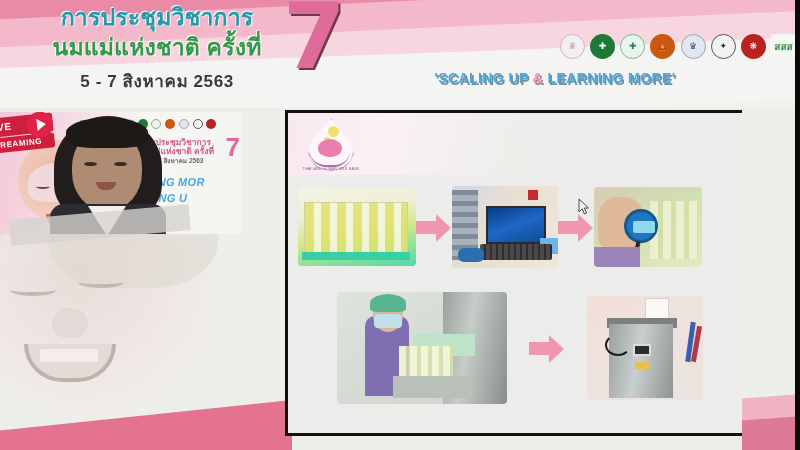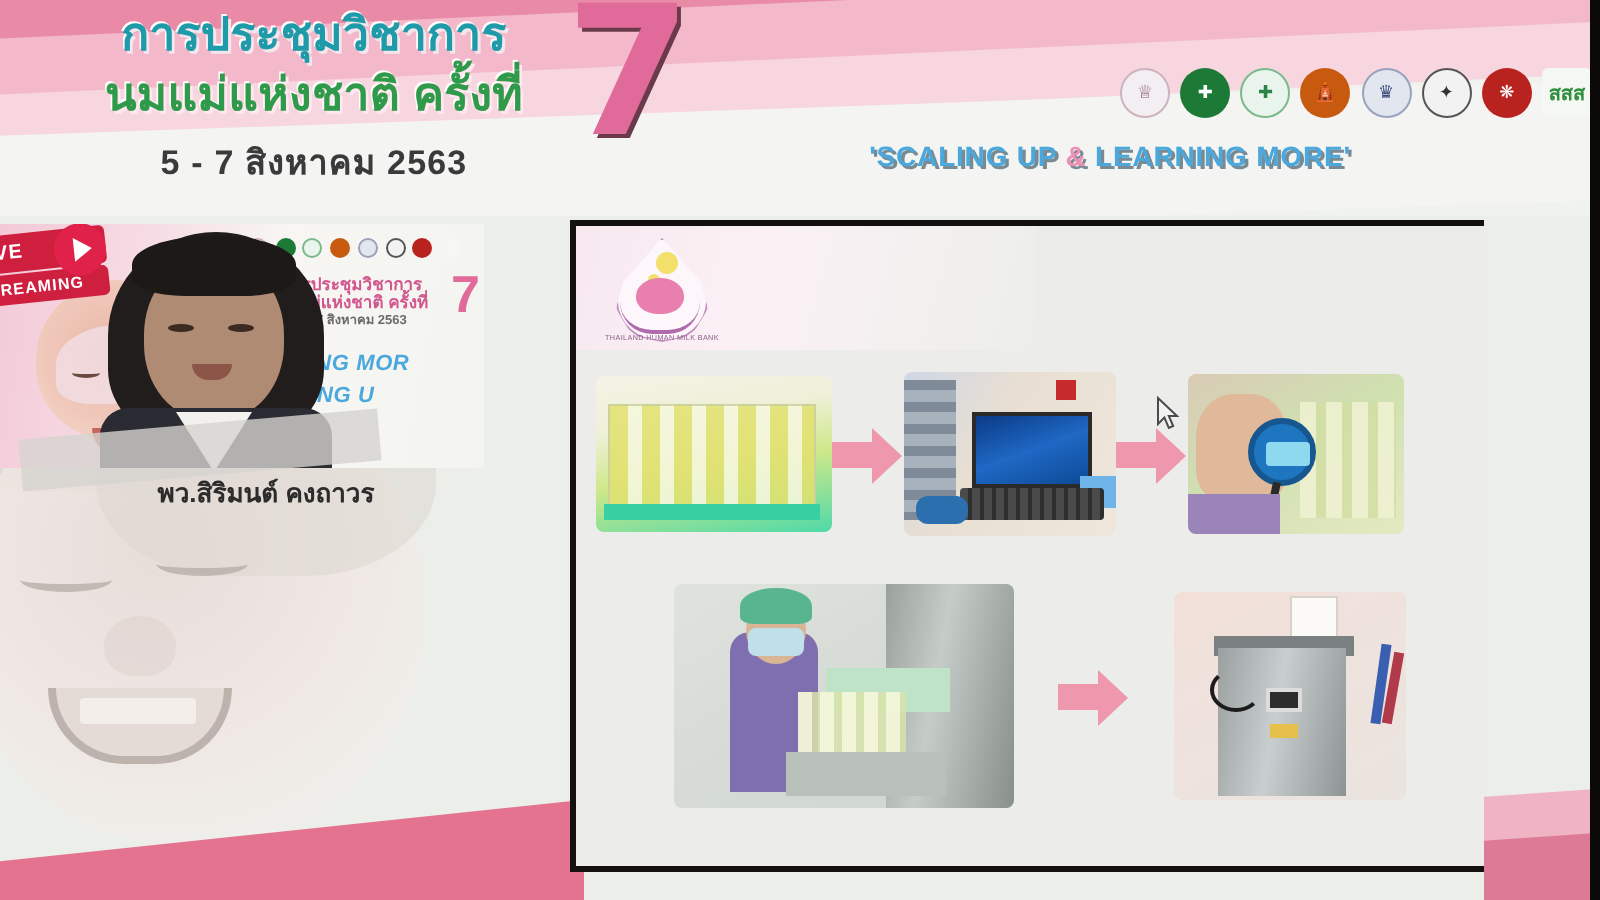--- a/index.html
+++ b/index.html
@@ -458,21 +458,20 @@
     <div id="live-badge">
       <div id="live-pill">LIVE</div>
       <div id="live-pill2">STREAMING</div>
       <div id="play-circle">
           <div id="play-tri"></div>
         </div>
     </div>
   </div>
 
   <div id="sp-desk"></div>
-  <div id="speaker-name">พว.สิริมนต์  คงถาวร</div>
 
   <div id="slide-panel">
     <div id="panel-logo-bg"></div>
 
     <div id="milk-logo">
       <div class="drop"></div>
       <div class="drop-dot"></div>
       <div class="drop-dot2"></div>
       <div class="drop-baby"></div>
       <div class="drop-arms"></div>

